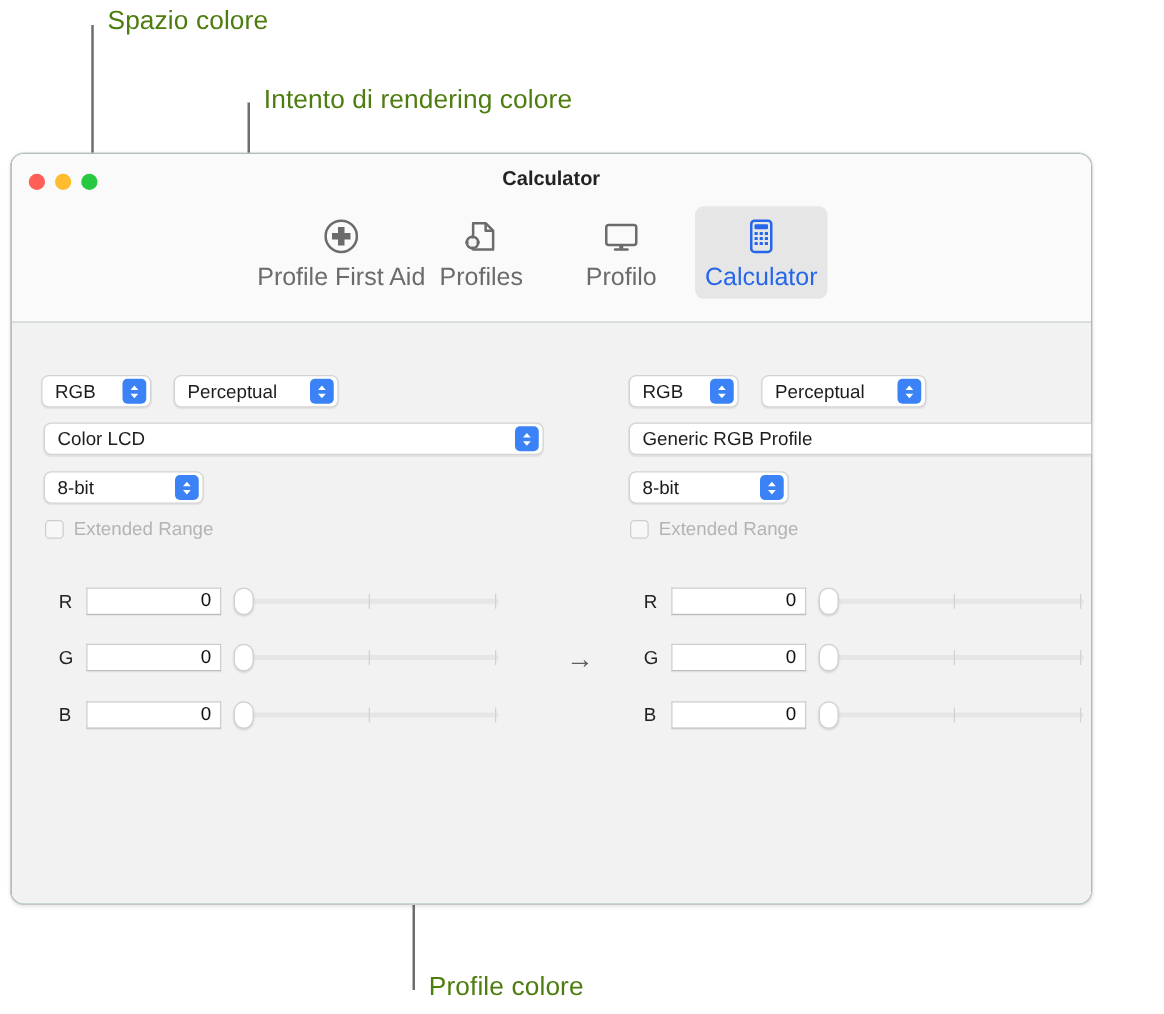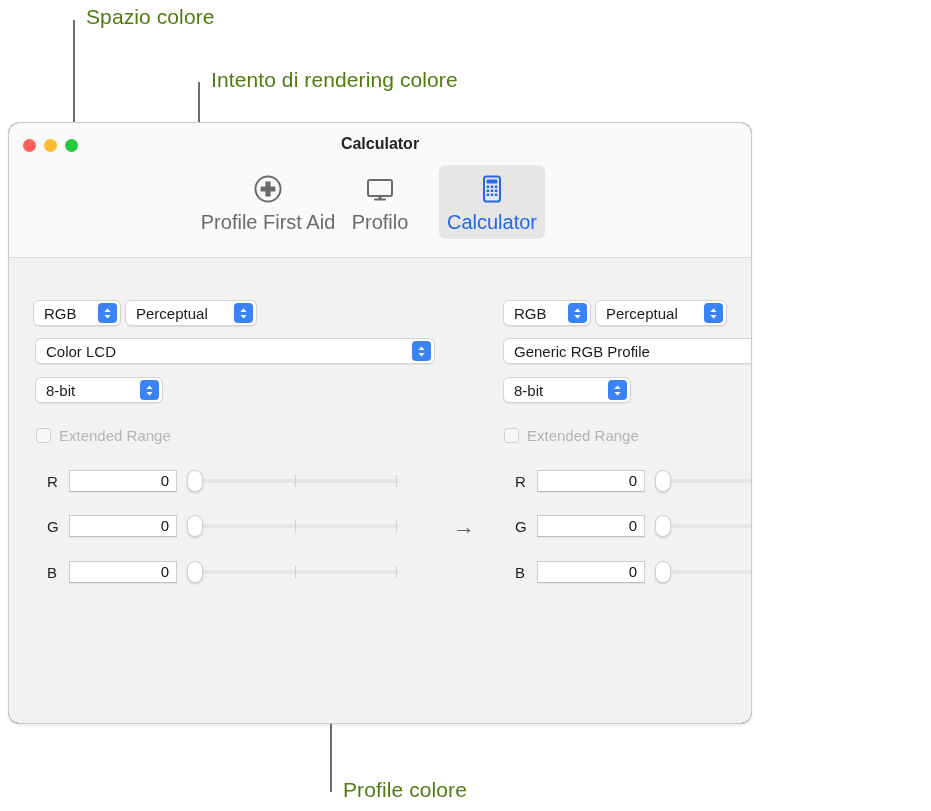--- a/index.html
+++ b/index.html
@@ -28,21 +28,21 @@
     position: absolute;
     width: 2px;
     background: #6e6e6e;
   }
 
   
   .window {
     position: absolute;
     left: 8px;
     top: 122px;
-    width: 744px;
+    width: 866px;
     height: 602px;
     background: #15803d;
     border: 1px solid #c9c9c9;
     border-radius: 11px;
     box-sizing: border-box;
     overflow: hidden;
     box-shadow: 0 1px 3px rgba(0,0,0,0.10);
   }
   .titlebar {
     position: relative;
@@ -113,21 +113,21 @@
   .content {
     position: relative;
     height: 466px;
     background: #f2f2f2;
   }
 
   .row-inline {
     position: absolute;
     display: flex;
     align-items: center;
-    gap: 4px;
+    gap: 18px;
   }
 
   
   .popup {
     position: relative;
     height: 26px;
     background: #ffffff;
     border: 1px solid #d3d3d3;
     border-radius: 6px;
     box-shadow: 0 1px 1px rgba(0,0,0,0.07);
@@ -153,21 +153,20 @@
     align-items: center;
     justify-content: center;
   }
 
   
   .check-row {
     position: absolute;
     display: flex;
     align-items: center;
     gap: 8px;
-    margin-top: 12px;
   }
   .checkbox {
     width: 15px;
     height: 15px;
     border: 1px solid #cdcdcd;
     border-radius: 3.5px;
     background: #f7f7f7;
     box-sizing: border-box;
   }
   .check-label {
@@ -272,20 +271,38 @@
       <div class="tool-item">
         <span class="tool-icon">
           <svg width="32" height="32" viewBox="0 0 32 32">
             <circle cx="16" cy="16" r="12.5" fill="none" stroke="#6b6b6b" stroke-width="2"></circle>
             <path d="M13.4 8.6h5.2v4.8h4.8v5.2h-4.8v4.8h-5.2v-4.8H8.6v-5.2h4.8z" fill="#6b6b6b"></path>
           </svg>
         </span>
         <span class="tool-label">Profile First Aid</span>
       </div>
 
+      <div class="tool-item">
+        <span class="tool-icon">
+          <svg width="32" height="32" viewBox="0 0 32 32">
+            <path d="M9.5 5.5h10l6 6v15h-16z" fill="none" stroke="#6b6b6b" stroke-width="2" stroke-linejoin="round"></path>
+            <path d="M19.5 5.5v6h6" fill="none" stroke="#6b6b6b" stroke-width="2" stroke-linejoin="round"></path>
+            <circle cx="9" cy="21" r="5.6" fill="#f6f6f6"></circle>
+            <circle cx="9" cy="21" r="4.6" fill="none" stroke="#6b6b6b" stroke-width="2"></circle>
+            <circle cx="9" cy="21" r="1.5" fill="#f6f6f6"></circle>
+            <g fill="#6b6b6b">
+              <rect x="8.1" y="15.2" width="1.8" height="2.6"></rect>
+              <rect x="8.1" y="24.2" width="1.8" height="2.6"></rect>
+              <rect x="3.2" y="20.1" width="2.6" height="1.8"></rect>
+              <rect x="12.2" y="20.1" width="2.6" height="1.8"></rect>
+            </g>
+          </svg>
+        </span>
+        <span class="tool-label">Profiles</span>
+      </div>
 
       <div class="tool-item">
         <span class="tool-icon">
           <svg width="32" height="32" viewBox="0 0 32 32">
             <rect x="4" y="7" width="24" height="16" rx="2" fill="none" stroke="#6b6b6b" stroke-width="2"></rect>
             <rect x="14.4" y="23" width="3.2" height="3" fill="#6b6b6b"></rect>
             <rect x="10" y="25.6" width="12" height="2" rx="1" fill="#6b6b6b"></rect>
           </svg>
         </span>
         <span class="tool-label">Profilo</span>

